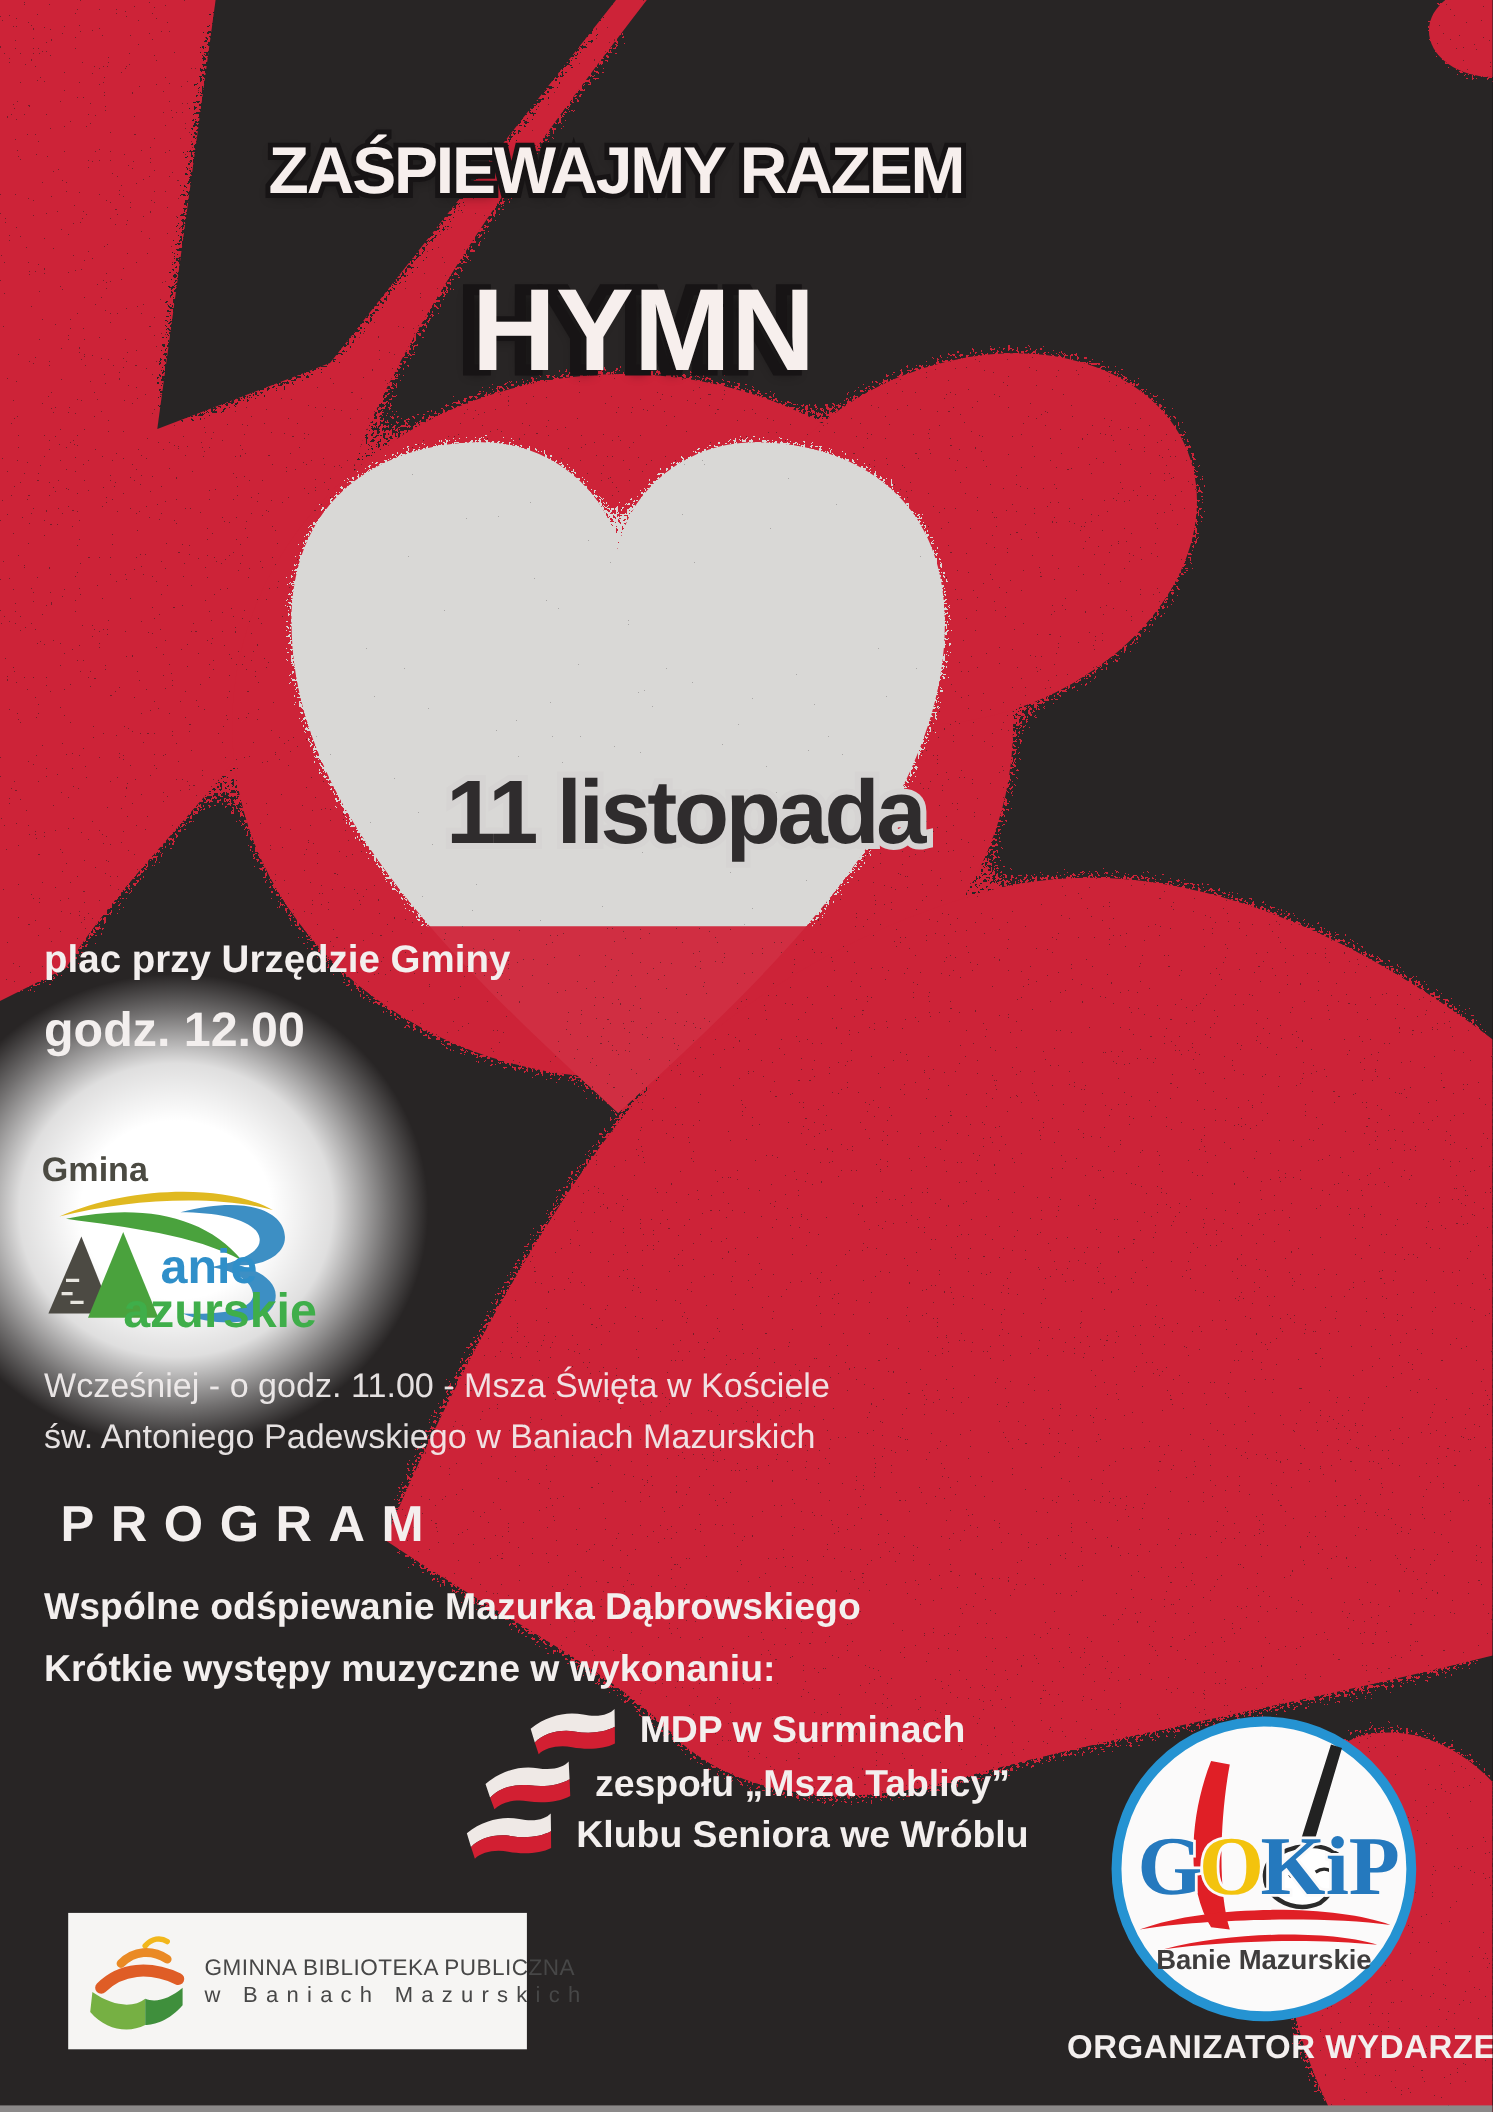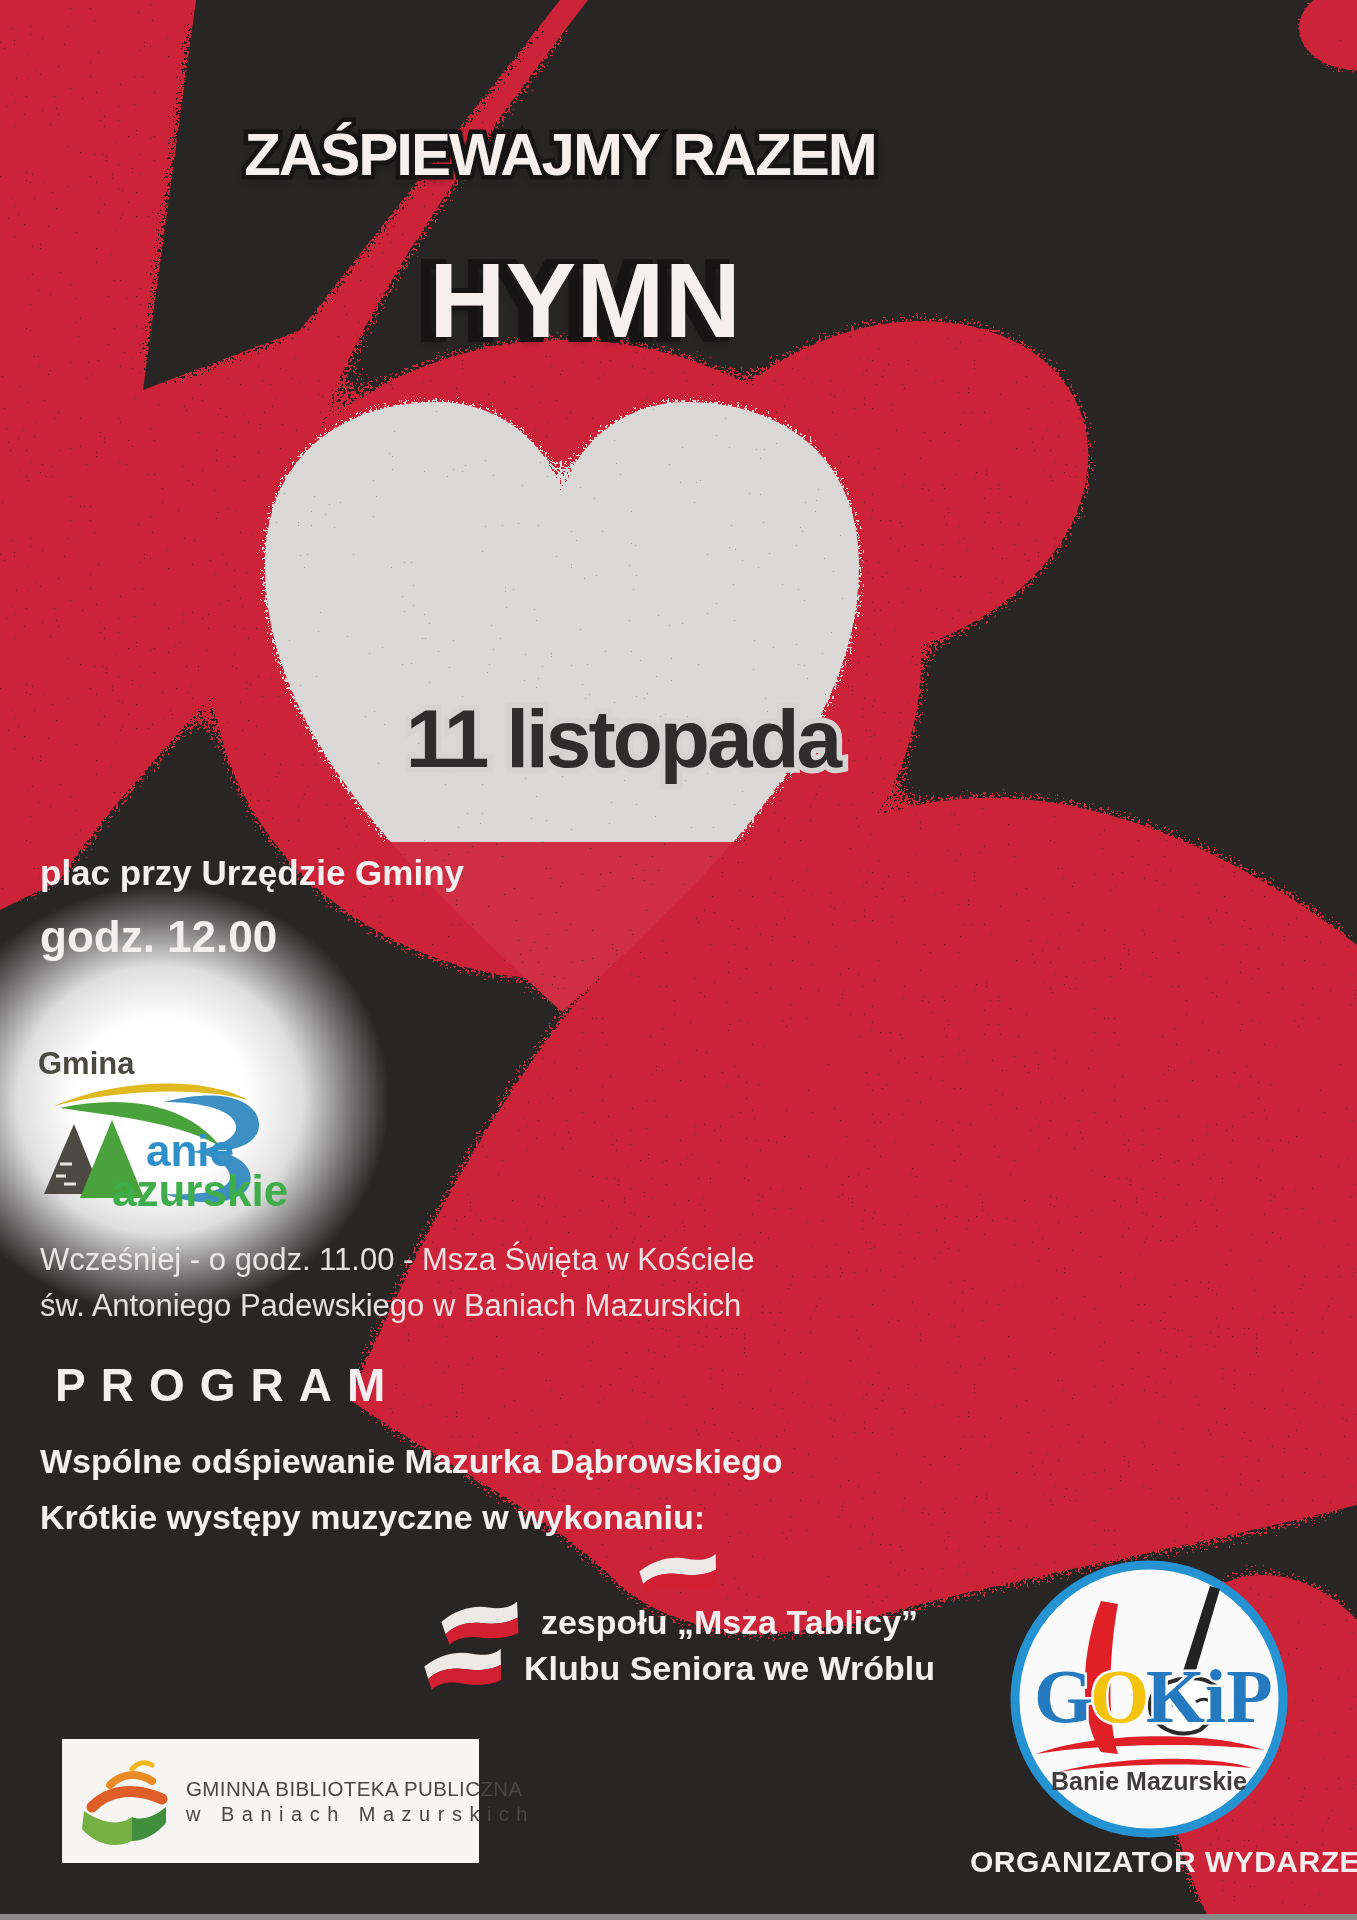--- a/index.html
+++ b/index.html
@@ -180,20 +180,21 @@
   <div class="wtext item item1">Wspólne odśpiewanie Mazurka Dąbrowskiego</div>
   <div class="wtext item item2">Krótkie występy muzyczne w wykonaniu:</div>
 
   <div class="perf-row row1">
     <span class="flag">
       <svg width="84" height="42" viewBox="0 0 84 42" style="transform:rotate(-8deg)">
         <path d="M3,14 C20,4 38,3 52,8 C66,13 76,11 81,7 L79,23 C68,27 54,26 42,22 C28,18 14,20 5,27 Z" fill="#efe9e6"></path>
         <path d="M5,27 C14,20 28,18 42,22 C54,26 68,27 79,23 L77,38 C66,42 50,40 38,36 C26,32 14,33 7,38 Z" fill="#d21f32"></path>
       </svg>
     </span>
+    <span class="pname">MDP w Surminach</span>
   </div>
   <div class="perf-row row2">
     <span class="flag">
       <svg width="84" height="42" viewBox="0 0 84 42" style="transform:rotate(-10deg)">
         <path d="M3,14 C20,4 38,3 52,8 C66,13 76,11 81,7 L79,23 C68,27 54,26 42,22 C28,18 14,20 5,27 Z" fill="#efe9e6"></path>
         <path d="M5,27 C14,20 28,18 42,22 C54,26 68,27 79,23 L77,38 C66,42 50,40 38,36 C26,32 14,33 7,38 Z" fill="#d21f32"></path>
       </svg>
     </span>
     <span class="pname">zespołu „Msza Tablicy”</span>
   </div>

